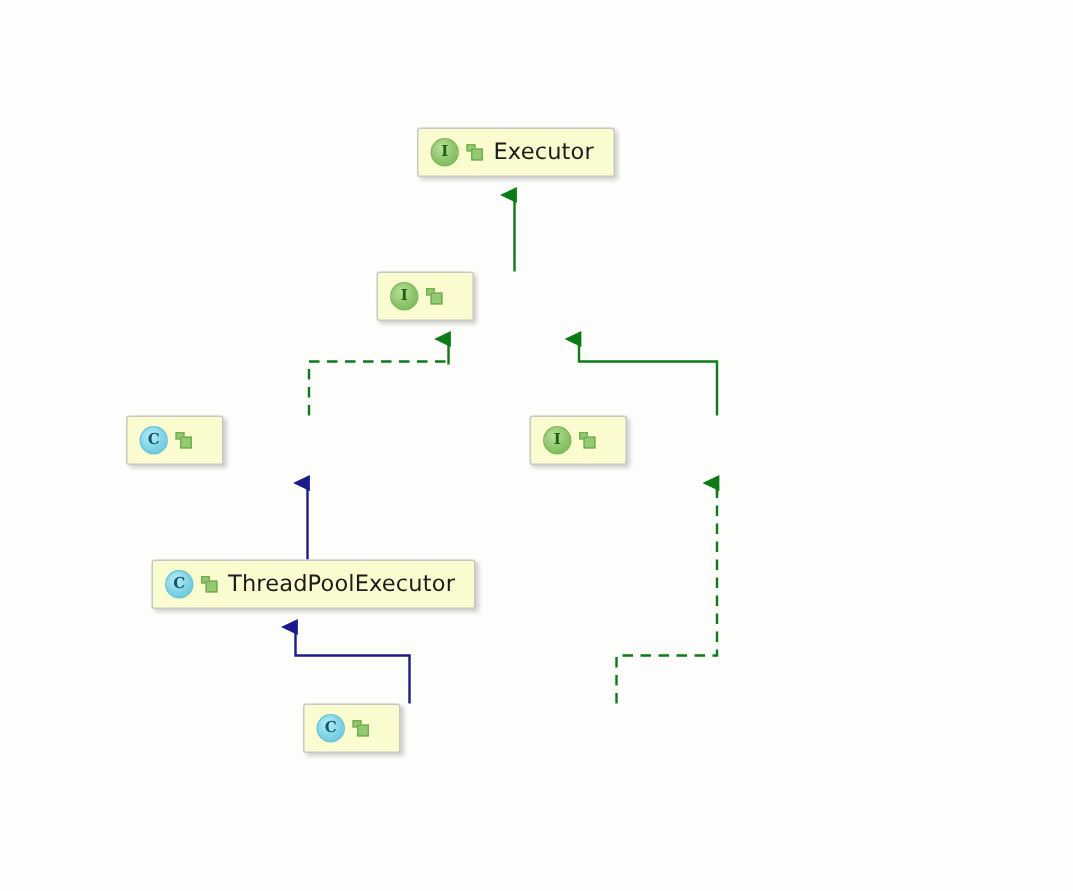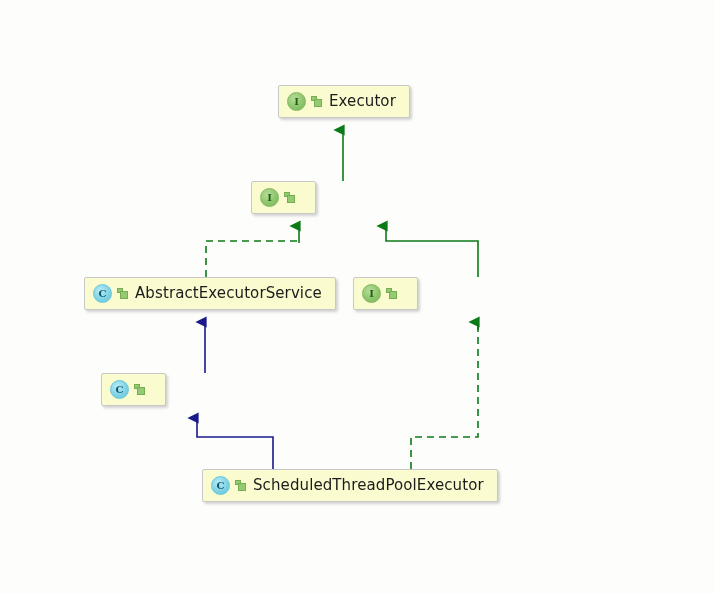--- a/index.html
+++ b/index.html
@@ -117,41 +117,40 @@
         <i class="b"></i>
       </span>
   </div>
 
   <div class="node cls" id="n-abstractexecutorservice">
     <span class="badge">C</span>
     <span class="vis">
         <i class="a"></i>
         <i class="b"></i>
       </span>
-    <span class="label">AbstractExecutorService</span>
   </div>
 
   <div class="node iface" id="n-scheduledexecutorservice">
     <span class="badge">I</span>
     <span class="vis">
         <i class="a"></i>
         <i class="b"></i>
       </span>
   </div>
 
   <div class="node cls" id="n-threadpoolexecutor">
     <span class="badge">C</span>
     <span class="vis">
         <i class="a"></i>
         <i class="b"></i>
       </span>
+    <span class="label">ThreadPoolExecutor</span>
   </div>
 
   <div class="node cls" id="n-scheduledthreadpoolexecutor">
     <span class="badge">C</span>
     <span class="vis">
         <i class="a"></i>
         <i class="b"></i>
       </span>
-    <span class="label">ScheduledThreadPoolExecutor</span>
   </div>
 
 </div>
 
 </body></html>

